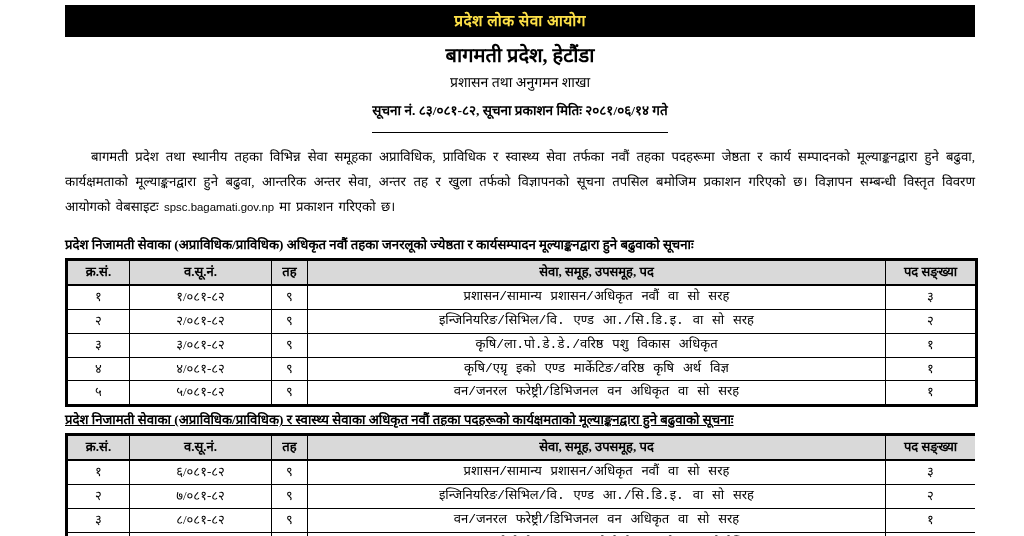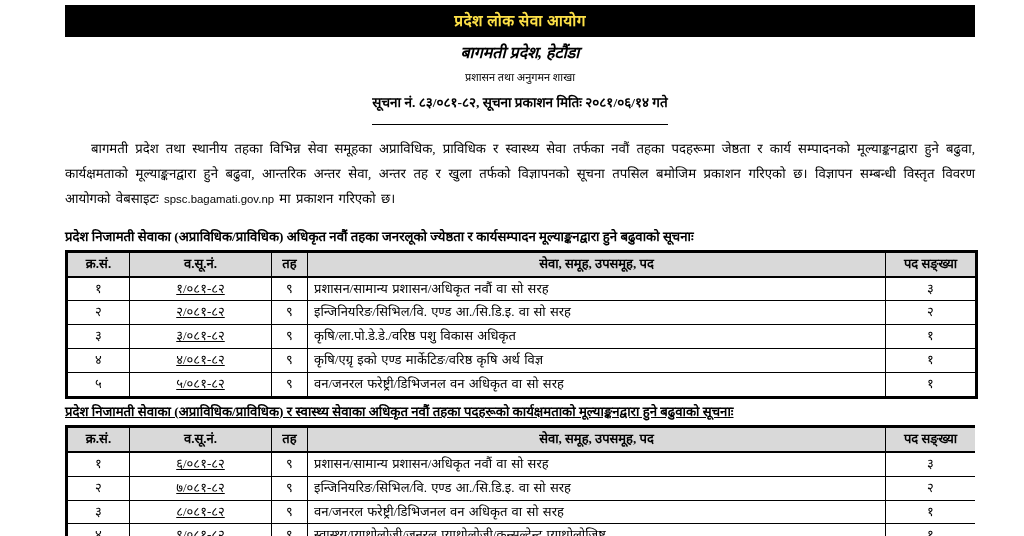--- a/index.html
+++ b/index.html
@@ -19,25 +19,25 @@
     background:#000; color:#fde047;
     text-align:center;
     font-weight:bold;
     font-size:15.5px;
     letter-spacing:.4px;
     padding:6px 0 7px;
     margin-top:5px;
     line-height:1.25;
   }
   .sub1 {
-    text-align:center; font-weight:bold; font-size:16px;
-    margin-top:6px; line-height:1.2;font-style:italic;
+    text-align:center; font-weight:bold; font-size:20px;
+    margin-top:6px; line-height:1.2;
   }
   .sub2 {
-    text-align:center; font-size:11px;
+    text-align:center; font-size:14px;
     margin-top:8px; line-height:1.2;
   }
   .noticeline-wrap { text-align:center; margin-top:9px; }
   .noticeline {
     display:inline-block;
     font-weight:bold; font-size:13.5px;
     border-bottom:1.5px solid #000;
     padding-bottom:12px;
     line-height:1.25;
   }
@@ -89,22 +89,22 @@
     border-bottom:2px solid #000;
     height:23px;
   }
   col.c-sn    { width:63px; }
   col.c-vsn   { width:142px; }
   col.c-tah   { width:36px; }
   col.c-svc   { width:578px; }
   col.c-cnt   { width:91px; }
 
   td.sn, td.tah, td.cnt { text-align:center; }
-  td.vsn { text-align:center;text-decoration:underline; }
-  td.svc { text-align:left; word-spacing:1px; }
+  td.vsn { text-align:center; }
+  td.svc { text-align:center; word-spacing:1px;font-family:Liberation Mono, monospace; }
 
   .tbl2-wrap { overflow:hidden; }
 </style>
 </head>
 <body>
 
 <div class="page">
 
   <div class="banner">प्रदेश लोक सेवा आयोग</div>
 

